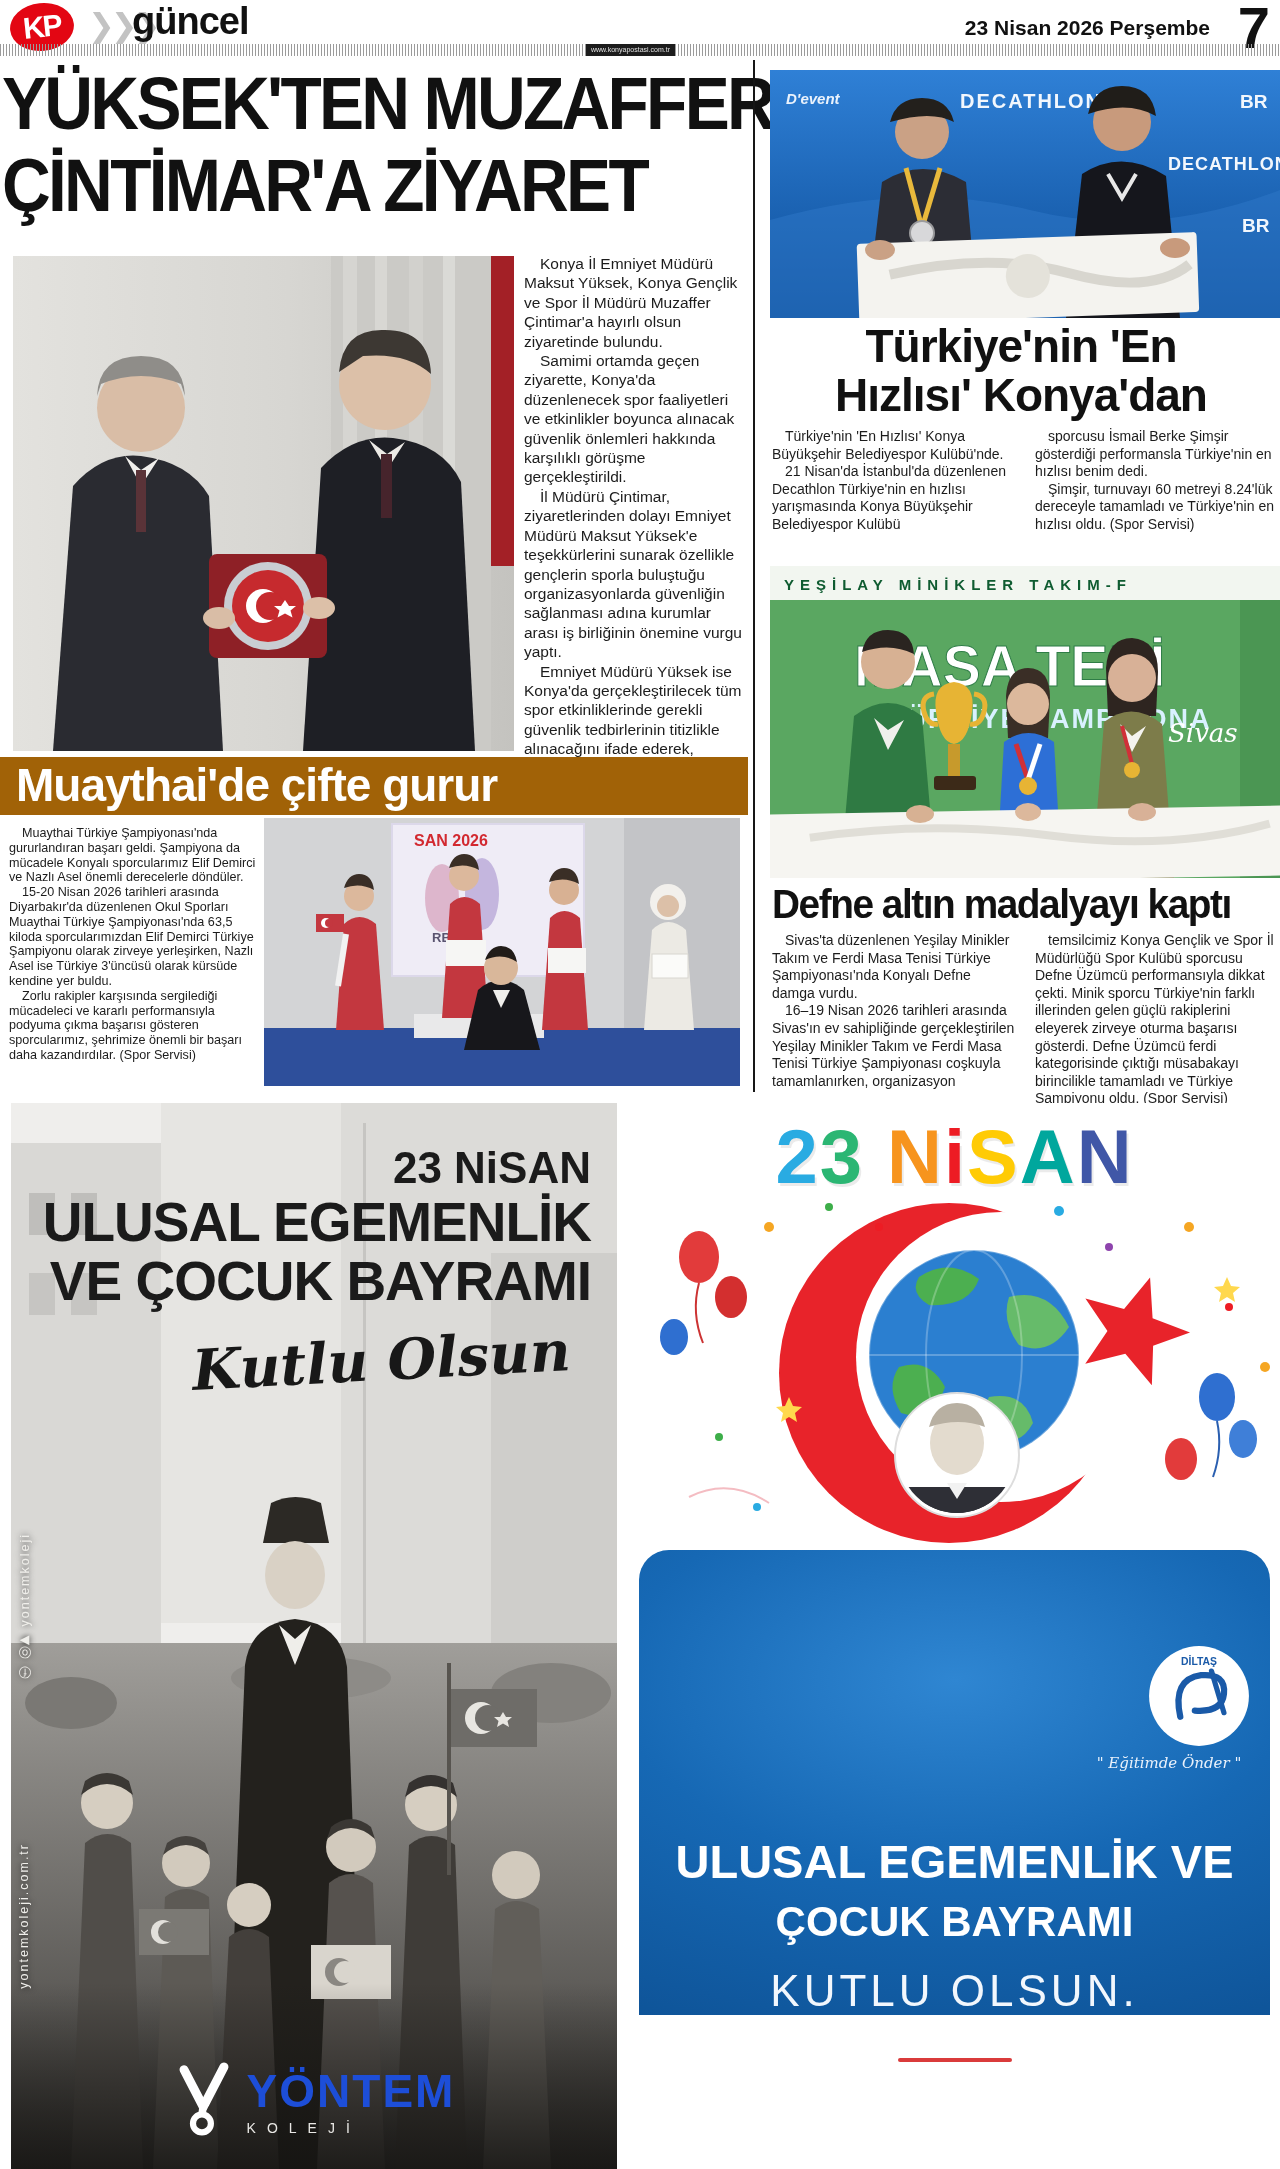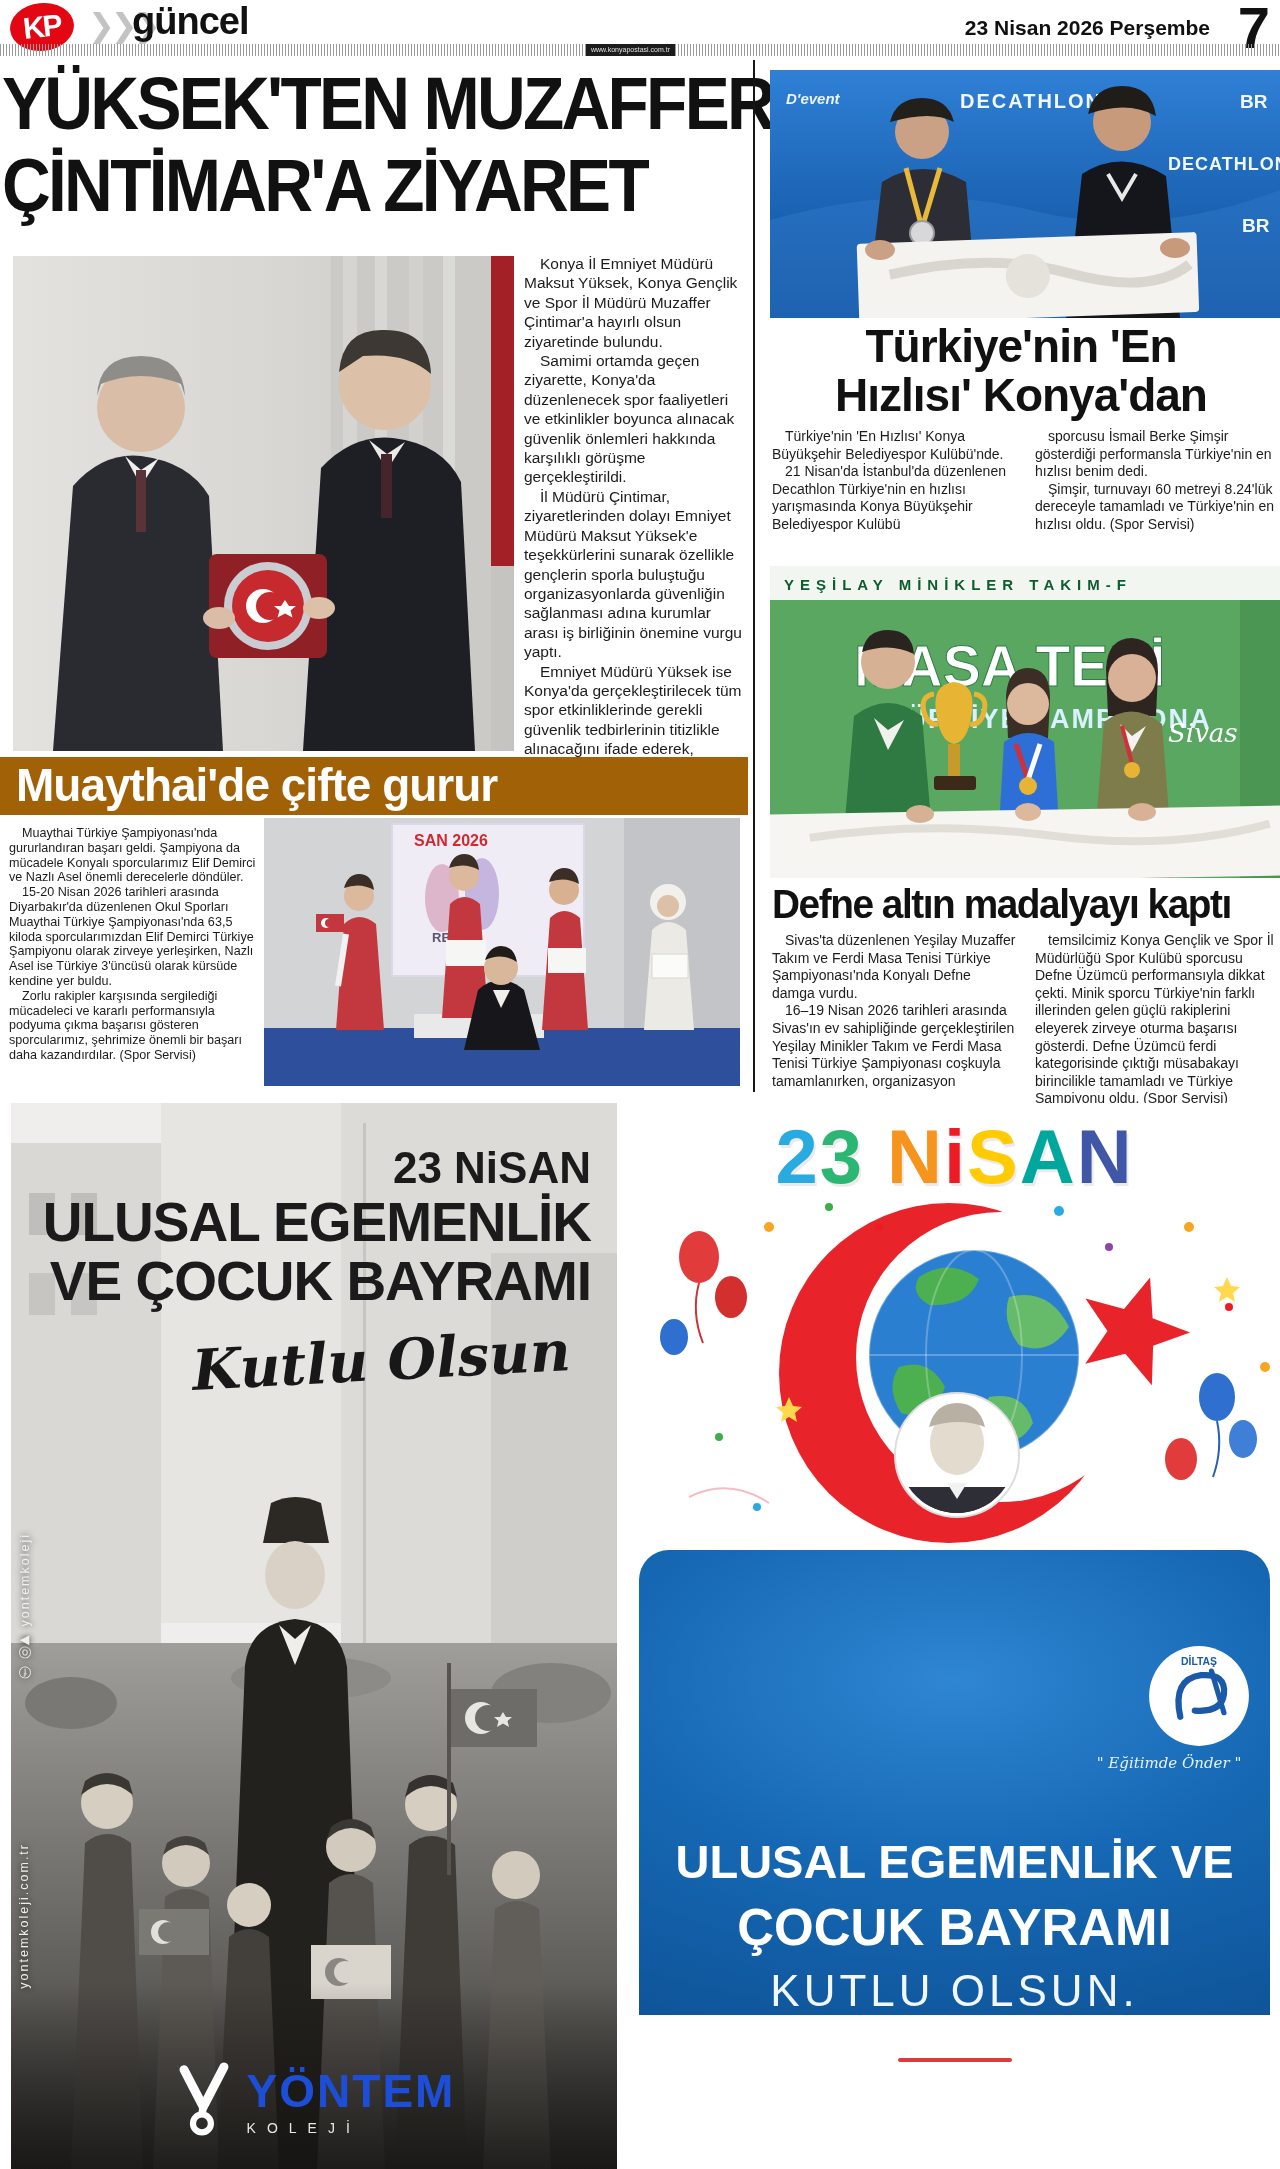--- a/index.html
+++ b/index.html
@@ -69,21 +69,21 @@
   .di-title{position:absolute;top:10px;left:0;right:0;text-align:center;font-size:76px;
             font-weight:900;letter-spacing:2px;text-shadow:2px 3px 0 rgba(0,0,0,0.08);}
   .di-emblem{position:absolute;left:0;top:84px;}
   .di-panel{position:absolute;left:10px;top:447px;width:631px;height:465px;border-radius:30px 30px 0 0;
             background:radial-gradient(120% 90% at 50% 28%, #2f86d2 0%, #1668b4 45%, #0d5093 100%);}
   .d-logo{position:absolute;left:508px;top:94px;width:104px;height:104px;}
   .d-tagline{position:absolute;left:420px;top:204px;width:220px;text-align:center;color:#e9f1fb;
              font-family:"DejaVu Serif",serif;font-style:italic;font-size:15px;}
   .d-line{position:absolute;left:0;right:0;text-align:center;color:#fff;}
   .d-l1{top:284px;font-size:47px;font-weight:800;}
-  .d-l2{top:348px;font-size:51px;font-weight:800;}
+  .d-l2{top:348px;font-size:42px;font-weight:800;}
   .d-l3{top:416px;font-size:44px;font-weight:400;letter-spacing:4px;color:#f2f7fd;}
   .d-rule{position:absolute;left:50%;top:508px;width:114px;height:4px;margin-left:-57px;
           background:#da3b3b;border-radius:2px;}
   .d-brand{position:absolute;left:0;right:0;top:543px;text-align:center;color:#fff;
            font-size:25px;font-weight:700;letter-spacing:1px;}
 </style>
 </head>
 <body>
 
 <div class="page">
@@ -277,21 +277,21 @@
     </g>
     <ellipse cx="150" cy="248" rx="14" ry="9" fill="#d7b193"></ellipse>
     <ellipse cx="258" cy="246" rx="13" ry="9" fill="#dcb89c"></ellipse>
     <ellipse cx="372" cy="246" rx="14" ry="9" fill="#d8b197"></ellipse>
   </svg>
 
   <div class="abs h-defne">Defne altın madalyayı kaptı</div>
 
   <div class="abs cols defne-cols">
     <div class="col">
-      <p>Sivas'ta düzenlenen Yeşilay Muzaffer Takım ve Ferdi Masa Tenisi Türkiye Şampiyonası'nda Konyalı Defne damga vurdu.</p>
+      <p>Sivas'ta düzenlenen Yeşilay Minikler Takım ve Ferdi Masa Tenisi Türkiye Şampiyonası'nda Konyalı Defne damga vurdu.</p>
       <p>16–19 Nisan 2026 tarihleri arasında Sivas'ın ev sahipliğinde gerçekleştirilen Yeşilay Minikler Takım ve Ferdi Masa Tenisi Türkiye Şampiyonası coşkuyla tamamlanırken, organizasyon</p>
     </div>
     <div class="col">
       <p>temsilcimiz Konya Gençlik ve Spor İl Müdürlüğü Spor Kulübü sporcusu Defne Üzümcü performansıyla dikkat çekti. Minik sporcu Türkiye'nin farklı illerinden gelen güçlü rakiplerini eleyerek zirveye oturma başarısı gösterdi. Defne Üzümcü ferdi kategorisinde çıktığı müsabakayı birincilikle tamamladı ve Türkiye Şampiyonu oldu. (Spor Servisi)</p>
     </div>
   </div>
 
   <div class="abs ad-yontem">
     <svg class="yo-scene" width="606" height="1066" viewBox="0 0 606 1066">
       <defs>

